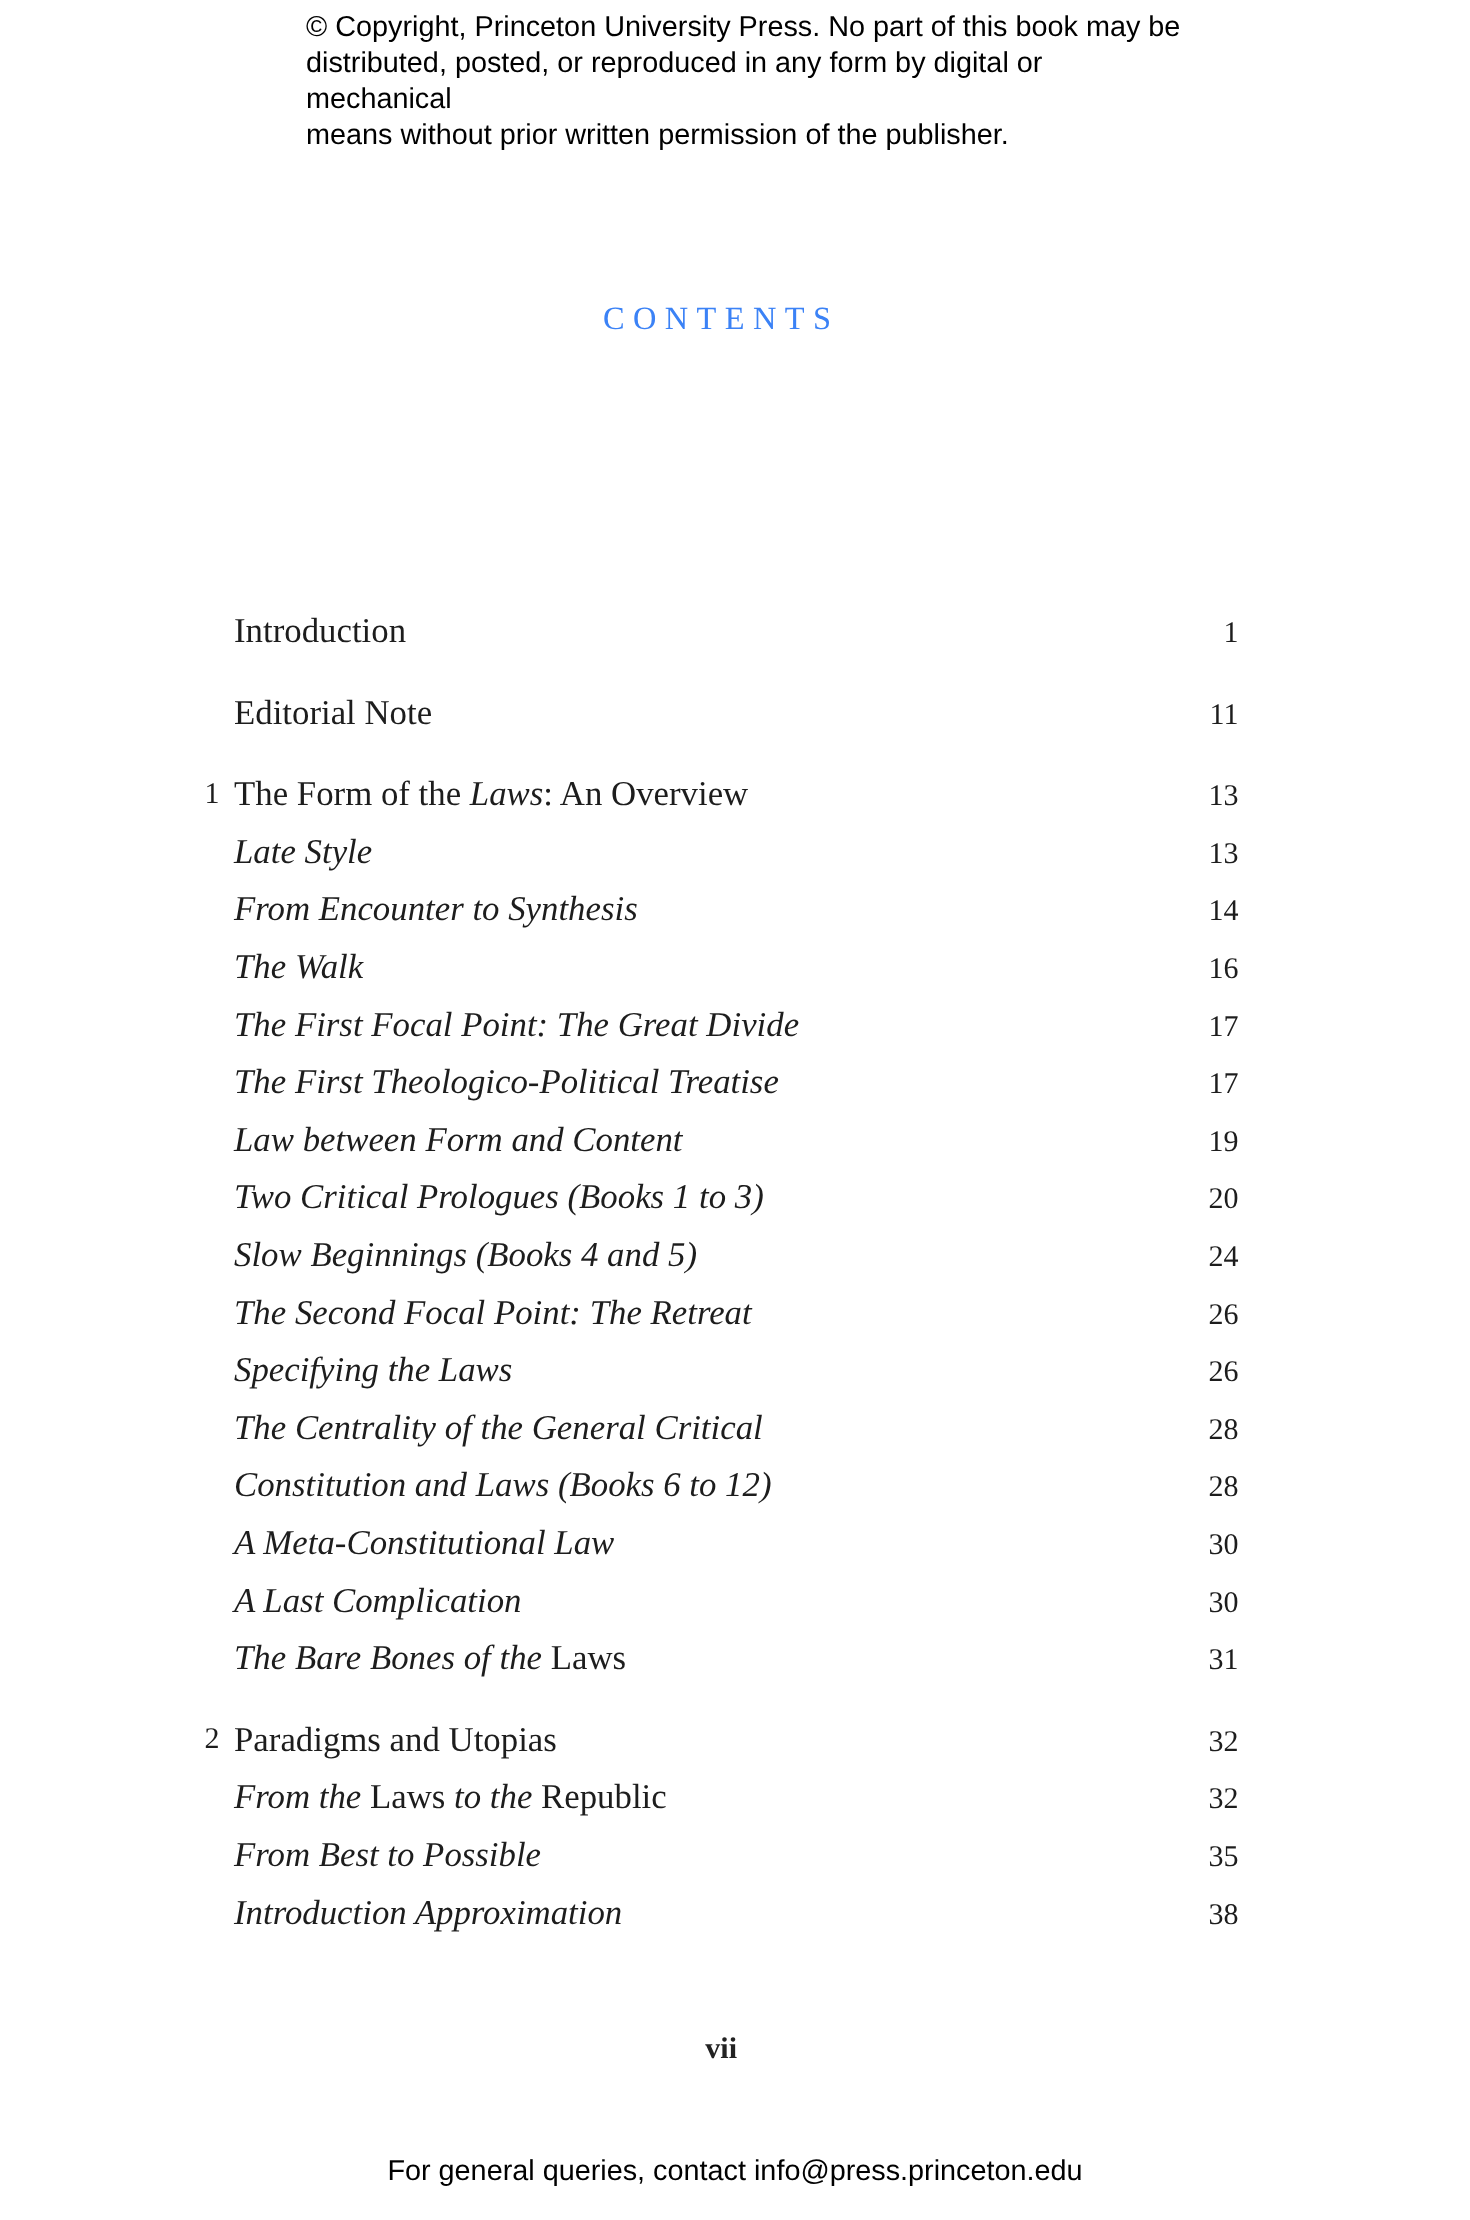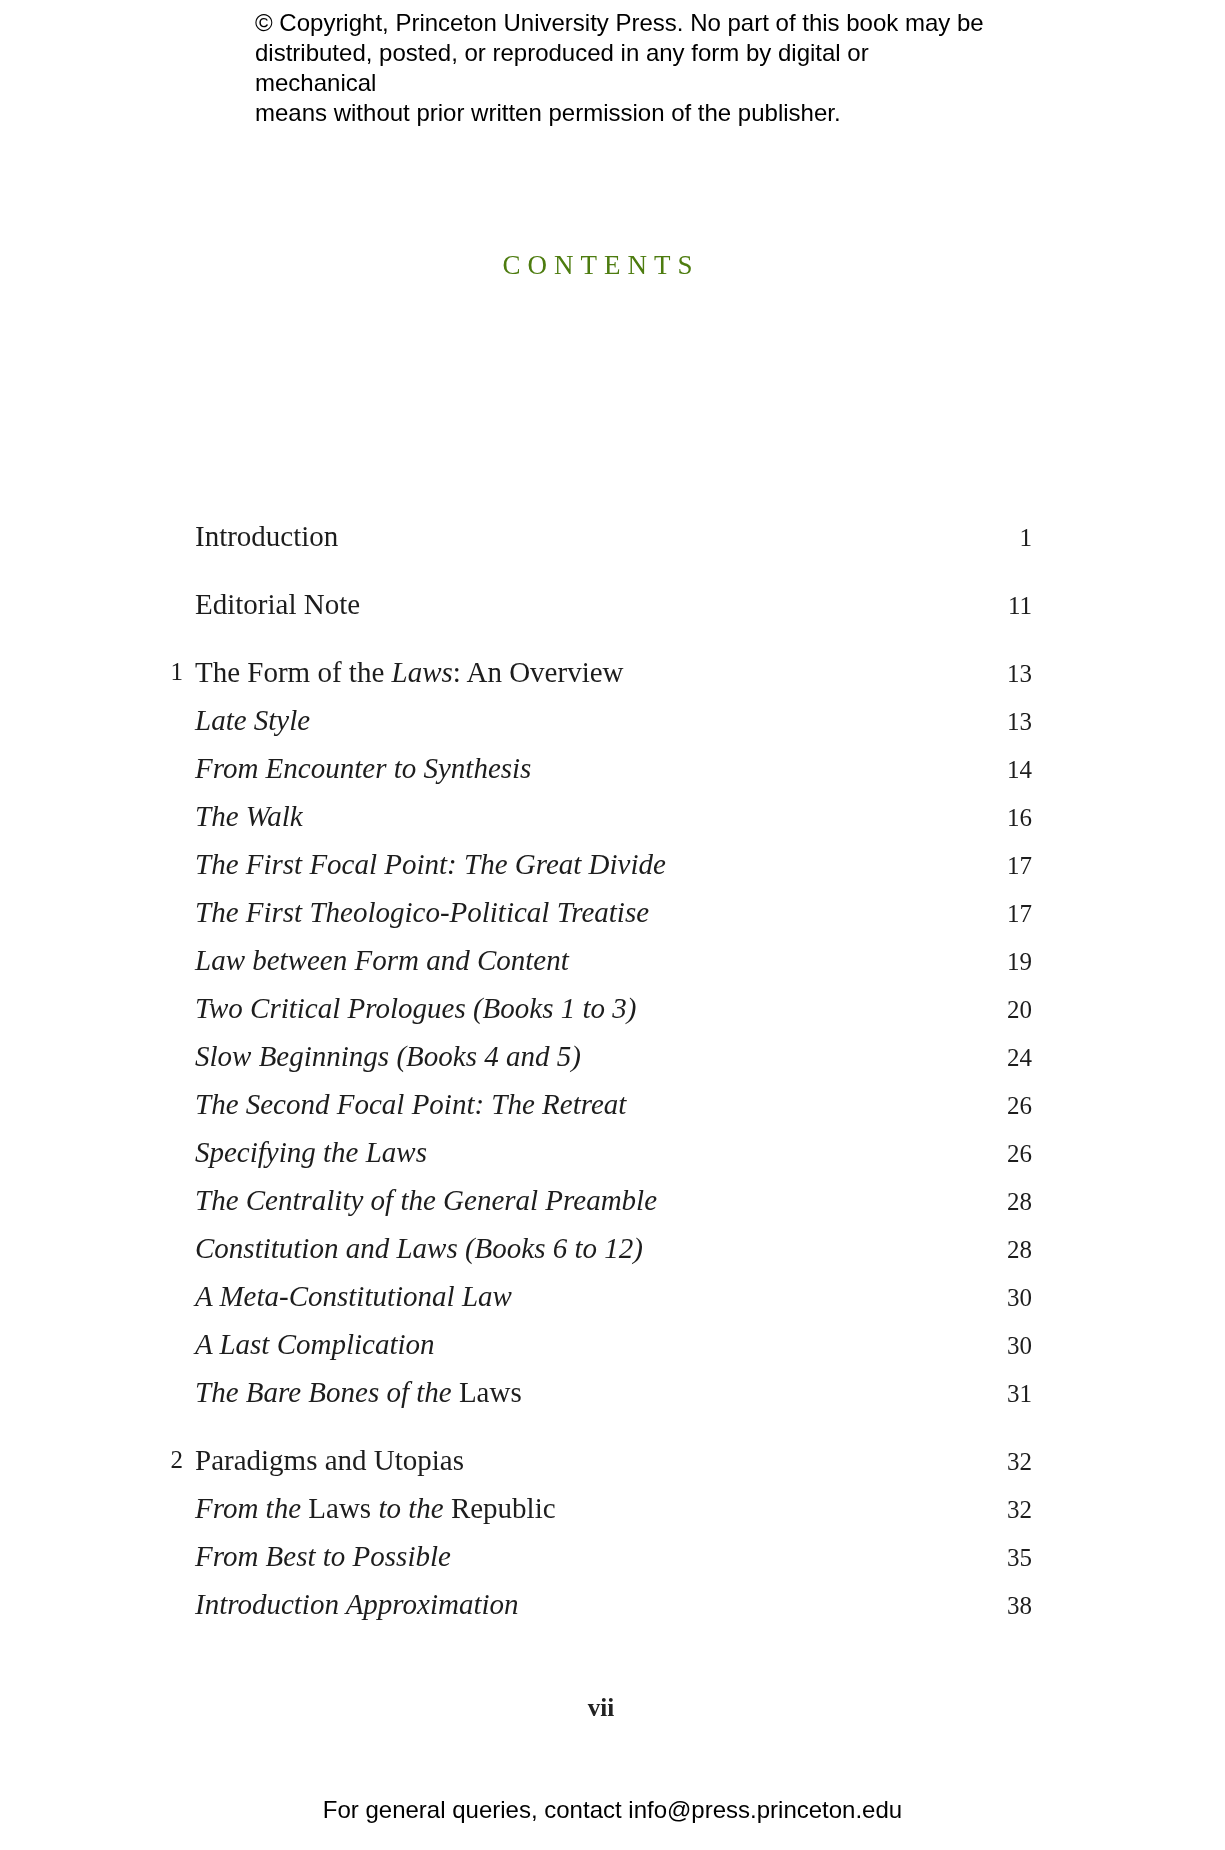--- a/index.html
+++ b/index.html
@@ -30,39 +30,39 @@
 
   
   .contents-heading {
     position: absolute;
     top: 250px;
     left: 195px;
     width: 812px;
     text-align: center;
     font-size: 27px;
     letter-spacing: 7px;
-    color: #4d7c0f;
+    color: #3b82f6;
   }
 
   
   .toc {
     position: absolute;
     top: 496px;
     left: 195px;
     width: 837px;
   }
   .toc-row {
     position: relative;
     display: flex;
     justify-content: space-between;
     align-items: baseline;
     height: 48px;
   }
   .toc-row.group { margin-top: 20px; }
-  .toc-row.group:first-child { margin-top: 16px; }
+  .toc-row.group:first-child { margin-top: 6px; }
 
   .toc-title {
     font-size: 29px;
     line-height: 48px;
     white-space: nowrap;
   }
   .toc-title .it { font-style: italic; }
   .toc-title .rm { font-style: normal; }
 
   .chapter-num {
@@ -163,21 +163,21 @@
     </div>
     <div class="toc-row">
       <span class="toc-title"><span class="it">The Second Focal Point: The Retreat</span></span>
       <span class="page-num">26</span>
     </div>
     <div class="toc-row">
       <span class="toc-title"><span class="it">Specifying the Laws</span></span>
       <span class="page-num">26</span>
     </div>
     <div class="toc-row">
-      <span class="toc-title"><span class="it">The Centrality of the General Preamble</span></span>
+      <span class="toc-title"><span class="it">The Centrality of the General Critical</span></span>
       <span class="page-num">28</span>
     </div>
     <div class="toc-row">
       <span class="toc-title"><span class="it">Constitution and Laws (Books 6 to 12)</span></span>
       <span class="page-num">28</span>
     </div>
     <div class="toc-row">
       <span class="toc-title"><span class="it">A Meta-Constitutional Law</span></span>
       <span class="page-num">30</span>
     </div>

